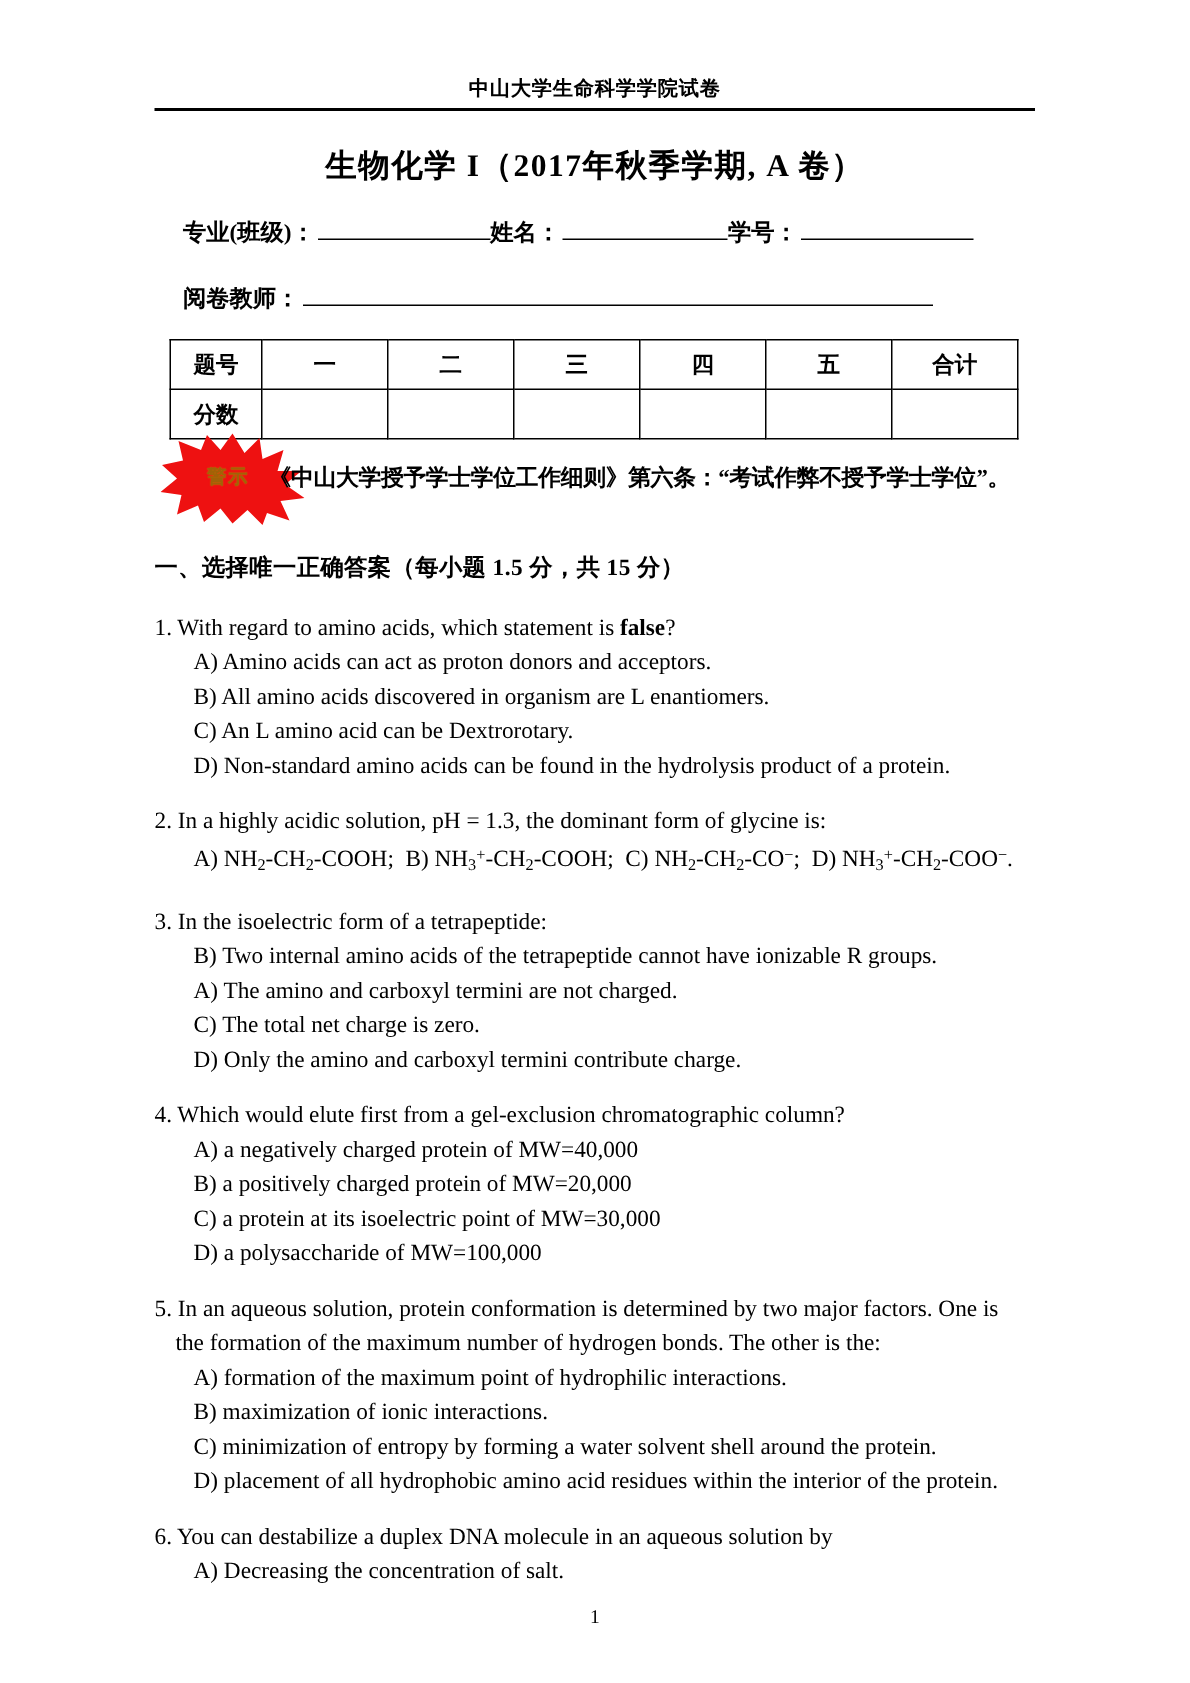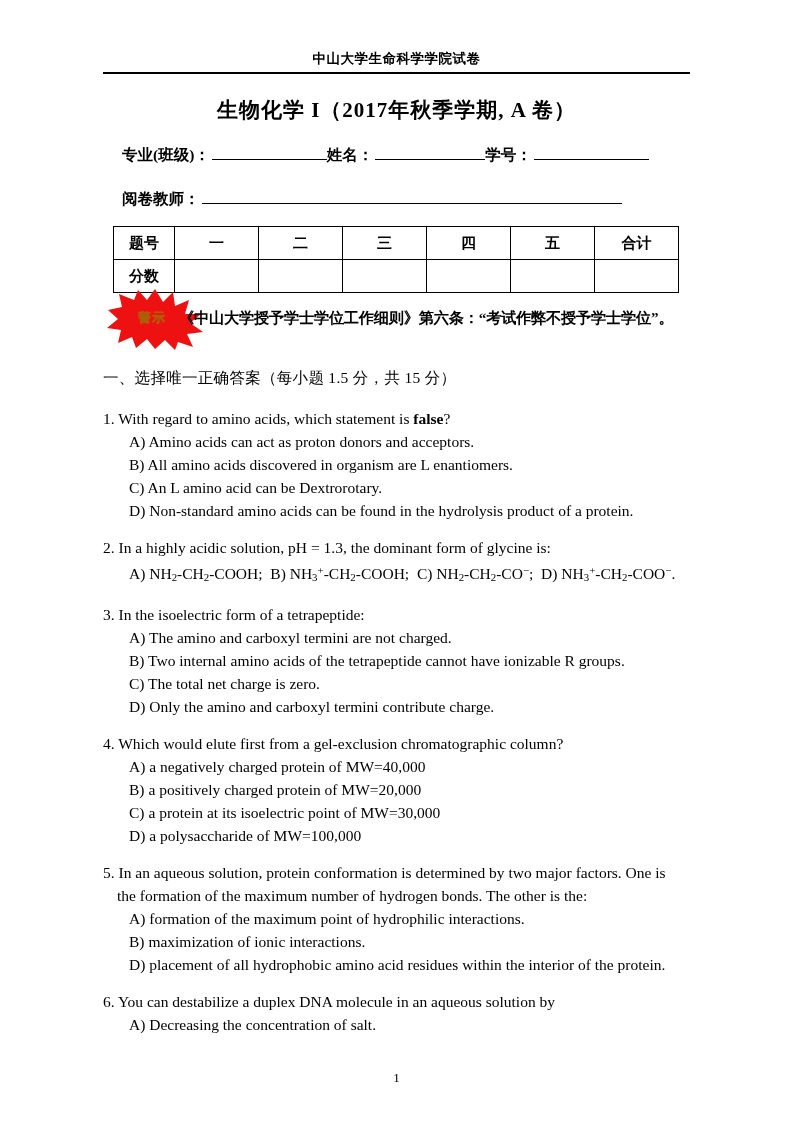--- a/index.html
+++ b/index.html
@@ -130,21 +130,21 @@
 
   
   .content {
     position: absolute;
     left: 103px;
     top: 368px;
     width: 595px;
   }
   .section-heading {
     font-size: 15.5px;
-    font-weight: normal;
+    font-weight: bold;
     letter-spacing: 0.3px;
     margin-bottom: 18px;
   }
   .question {
     margin-bottom: 14px;
   }
   .q-stem {
     font-size: 15.5px;
     line-height: 23px;
     text-indent: 0;
@@ -236,38 +236,39 @@
       <div class="q-option">D) Non-standard amino acids can be found in the hydrolysis product of a protein.</div>
     </div>
 
     <div class="question">
       <div class="q-stem"><span>2.</span> <span>In a highly acidic solution, pH = 1.3, the dominant form of glycine is:</span></div>
       <div class="q-option">A) NH<sub>2</sub>-CH<sub>2</sub>-COOH;&nbsp; B) NH<sub>3</sub><sup>+</sup>-CH<sub>2</sub>-COOH;&nbsp; C) NH<sub>2</sub>-CH<sub>2</sub>-CO<sup>−</sup>;&nbsp; D) NH<sub>3</sub><sup>+</sup>-CH<sub>2</sub>-COO<sup>−</sup>.</div>
     </div>
 
     <div class="question">
       <div class="q-stem"><span>3.</span> <span>In the isoelectric form of a tetrapeptide:</span></div>
+      <div class="q-option">B) Two internal amino acids of the tetrapeptide cannot have ionizable R groups.</div>
       <div class="q-option">A) The amino and carboxyl termini are not charged.</div>
-      <div class="q-option">B) Two internal amino acids of the tetrapeptide cannot have ionizable R groups.</div>
       <div class="q-option">C) The total net charge is zero.</div>
       <div class="q-option">D) Only the amino and carboxyl termini contribute charge.</div>
     </div>
 
     <div class="question">
       <div class="q-stem"><span>4.</span> <span>Which would elute first from a gel-exclusion chromatographic column?</span></div>
       <div class="q-option">A) a negatively charged protein of MW=40,000</div>
       <div class="q-option">B) a positively charged protein of MW=20,000</div>
       <div class="q-option">C) a protein at its isoelectric point of MW=30,000</div>
       <div class="q-option">D) a polysaccharide of MW=100,000</div>
     </div>
 
     <div class="question">
       <div class="q-stem"><span>5.</span> <span>In an aqueous solution, protein conformation is determined by two major factors. One is</span><span class="cont">the formation of the maximum number of hydrogen bonds. The other is the:</span></div>
       <div class="q-option">A) formation of the maximum point of hydrophilic interactions.</div>
       <div class="q-option">B) maximization of ionic interactions.</div>
+      <div class="q-option">C) minimization of entropy by forming a water solvent shell around the protein.</div>
       <div class="q-option">D) placement of all hydrophobic amino acid residues within the interior of the protein.</div>
     </div>
 
     <div class="question">
       <div class="q-stem"><span>6.</span> <span>You can destabilize a duplex DNA molecule in an aqueous solution by</span></div>
       <div class="q-option">A) Decreasing the concentration of salt.</div>
     </div>
 
   </div>
 

